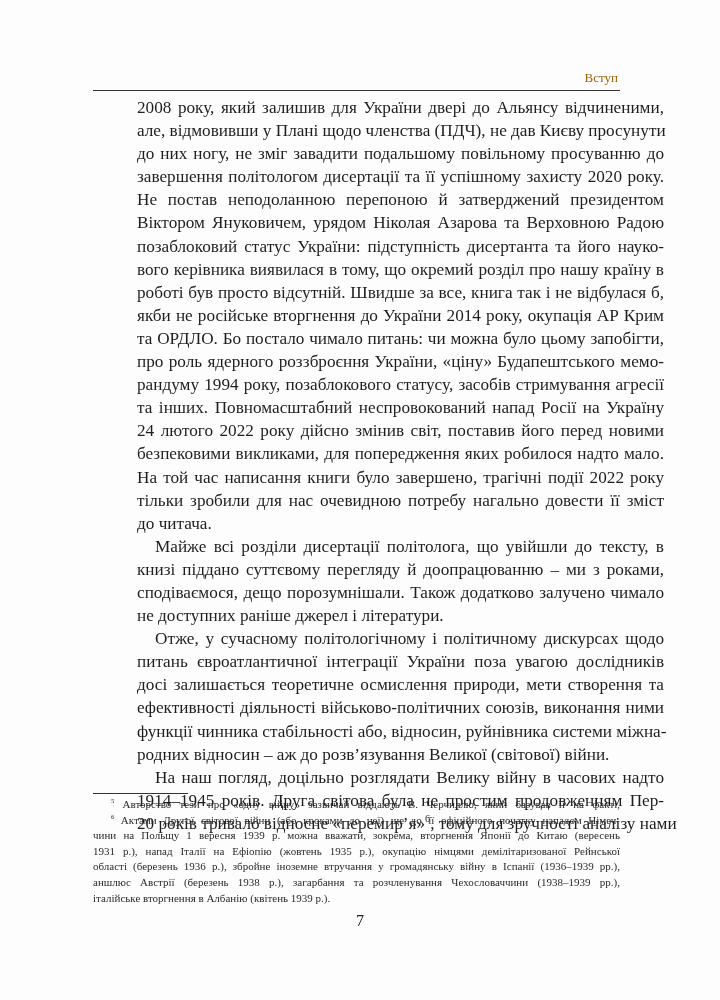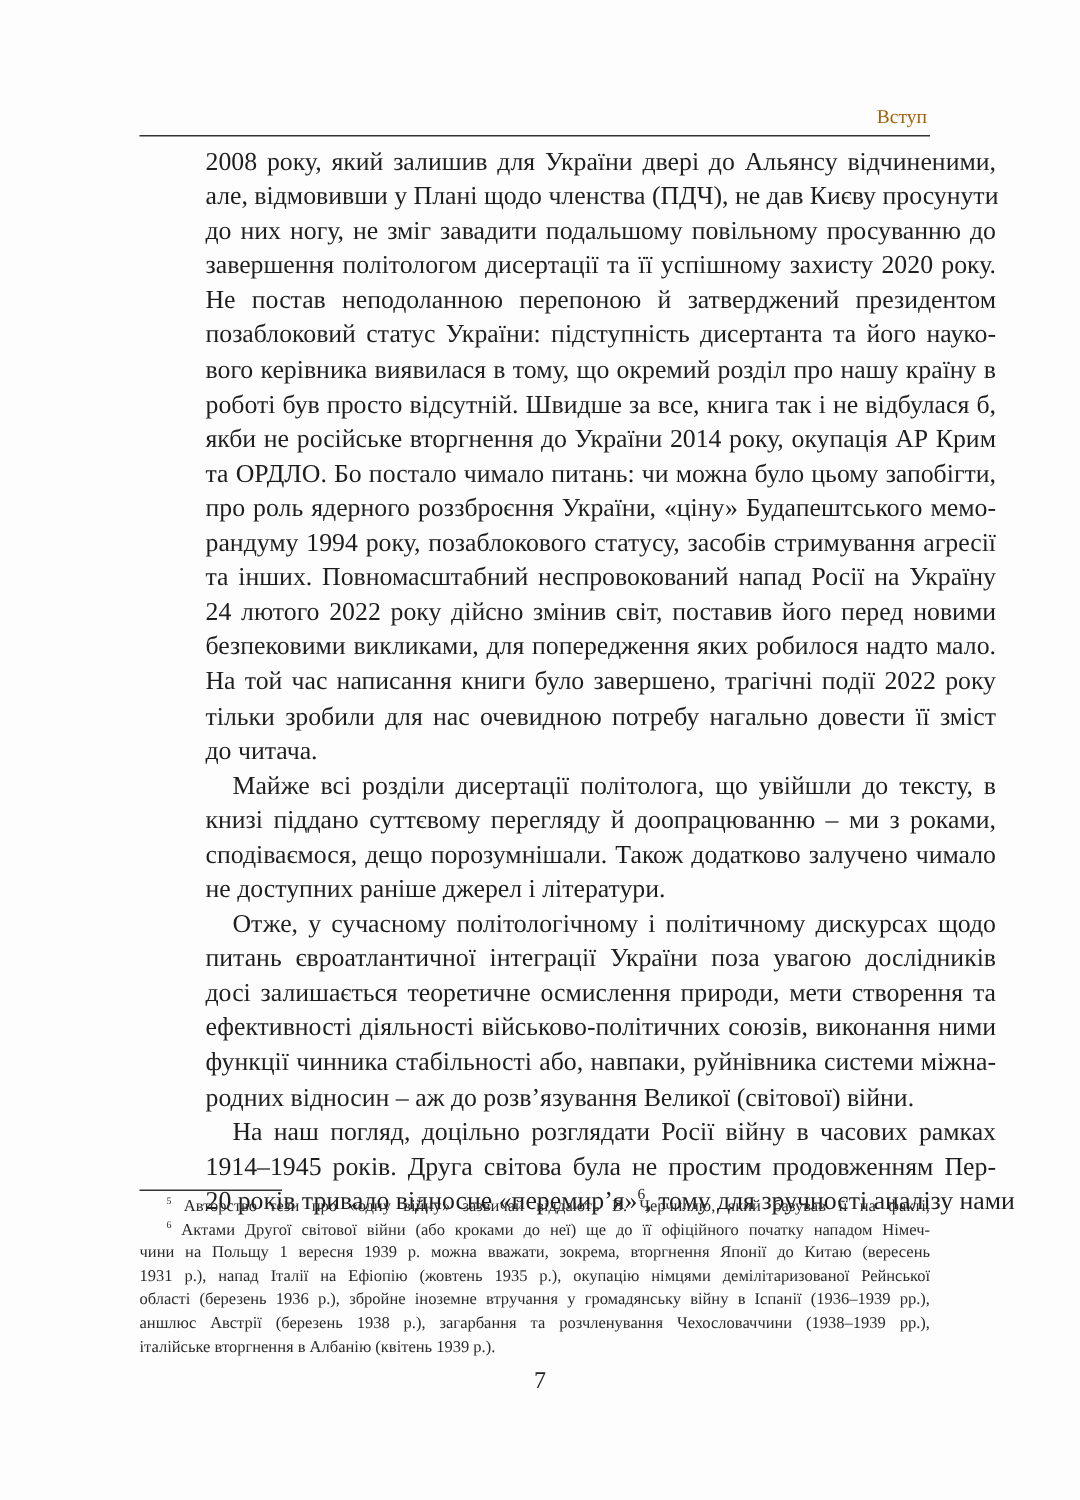--- a/index.html
+++ b/index.html
@@ -32,20 +32,21 @@
   <div class="running-head">
     <span>Вступ</span>
   </div>
 
   <div class="body-text">
     <div class="line">2008 року, який залишив для України двері до Альянсу відчиненими,</div>
     <div class="line">але, відмовивши у Плані щодо членства (ПДЧ), не дав Києву просунути</div>
     <div class="line">до них ногу, не зміг завадити подальшому повільному просуванню до</div>
     <div class="line">завершення політологом дисертації та її успішному захисту 2020 року.</div>
     <div class="line">Не постав неподоланною перепоною й затверджений президентом</div>
+    <div class="line">Віктором Януковичем, урядом Ніколая Азарова та Верховною Радою</div>
     <div class="line">позаблоковий статус України: підступність дисертанта та його науко-</div>
     <div class="line">вого керівника виявилася в тому, що окремий розділ про нашу країну в</div>
     <div class="line">роботі був просто відсутній. Швидше за все, книга так і не відбулася б,</div>
     <div class="line">якби не російське вторгнення до України 2014 року, окупація АР Крим</div>
     <div class="line">та ОРДЛО. Бо постало чимало питань: чи можна було цьому запобігти,</div>
     <div class="line">про роль ядерного роззброєння України, «ціну» Будапештського мемо-</div>
     <div class="line">рандуму 1994 року, позаблокового статусу, засобів стримування агресії</div>
     <div class="line">та інших. Повномасштабний неспровокований напад Росії на Україну</div>
     <div class="line">24 лютого 2022 року дійсно змінив світ, поставив його перед новими</div>
     <div class="line">безпековими викликами, для попередження яких робилося надто мало.</div>
@@ -55,24 +56,24 @@
 
     <div class="line indent">Майже всі розділи дисертації політолога, що увійшли до тексту, в</div>
     <div class="line">книзі піддано суттєвому перегляду й доопрацюванню – ми з роками,</div>
     <div class="line">сподіваємося, дещо порозумнішали. Також додатково залучено чимало</div>
     <div class="line last">не доступних раніше джерел і літератури.</div>
 
     <div class="line indent">Отже, у сучасному політологічному і політичному дискурсах щодо</div>
     <div class="line">питань євроатлантичної інтеграції України поза увагою дослідників</div>
     <div class="line">досі залишається теоретичне осмислення природи, мети створення та</div>
     <div class="line">ефективності діяльності військово-політичних союзів, виконання ними</div>
-    <div class="line">функції чинника стабільності або, навпаки, руйнівника системи міжна-</div>
+    <div class="line">функції чинника стабільності або, відносин, руйнівника системи міжна-</div>
     <div class="line last">родних відносин – аж до розв’язування Великої (світової) війни.</div>
 
-    <div class="line indent">На наш погляд, доцільно розглядати Росії війну в часових рамках</div>
+    <div class="line indent">На наш погляд, доцільно розглядати Велику війну в часових надто</div>
     <div class="line">1914–1945 років. Друга світова була не простим продовженням Пер-</div>
     <div class="line"><span>20 років тривало відносне «перемир’я»</span><sup>6</sup><span>, тому для зручності аналізу нами</span></div>
   </div>
 
   <div class="fn-rule"></div>
 
   <div class="footnotes">
     <div class="fline indent"><sup>5</sup> <span>Авторство тези про «одну війну» зазвичай віддають В. Черчиллю, який базував її на факті,</span></div>
 
     <div class="fline indent"><sup>6</sup> <span>Актами Другої світової війни (або кроками до неї) ще до її офіційного початку нападом Німеч-</span></div>

